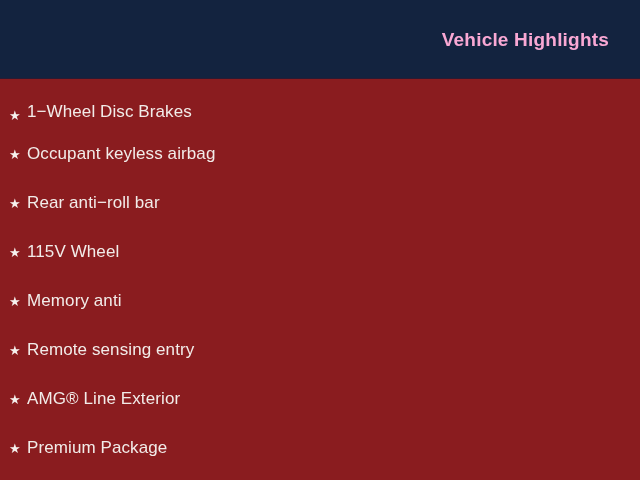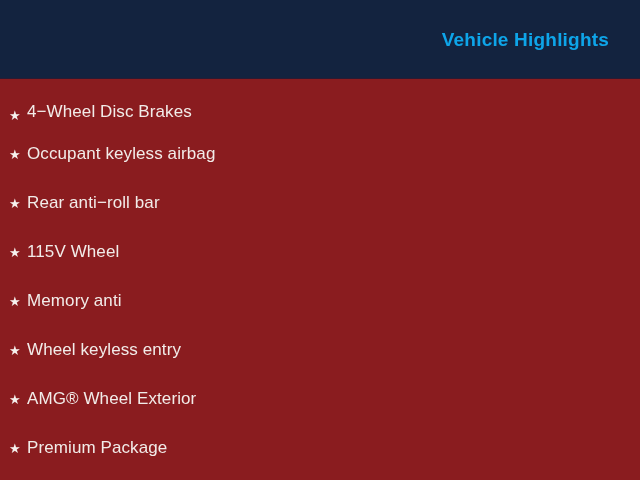--- a/index.html
+++ b/index.html
@@ -39,21 +39,21 @@
   .header::after {
     content: "";
     position: absolute;
     left: 0;
     right: 0;
     bottom: 0;
     height: 1px;
     background: #2a1b33;
   }
   .header-title {
-    color: #0ea5e9;
+    color: #f9a8d4;
     font-size: 19px;
     font-weight: bold;
     letter-spacing: 0.2px;
     line-height: 1;
     white-space: nowrap;
   }
 
   
   .highlights-panel {
     flex: 1 1 auto;
@@ -109,21 +109,21 @@
 
   <div class="header">
     <div class="header-title">Vehicle Highlights</div>
   </div>
 
   <div class="highlights-panel">
     <ul class="highlights-list">
 
       <li class="highlight-item">
         <span class="star-icon">★</span>
-        <span class="highlight-label">4−Wheel Disc Brakes</span>
+        <span class="highlight-label">1−Wheel Disc Brakes</span>
       </li>
 
       <li class="highlight-item">
         <span class="star-icon">★</span>
         <span class="highlight-label">Occupant keyless airbag</span>
       </li>
 
       <li class="highlight-item">
         <span class="star-icon">★</span>
         <span class="highlight-label">Rear anti−roll bar</span>
@@ -134,26 +134,26 @@
         <span class="highlight-label">115V Wheel</span>
       </li>
 
       <li class="highlight-item">
         <span class="star-icon">★</span>
         <span class="highlight-label">Memory anti</span>
       </li>
 
       <li class="highlight-item">
         <span class="star-icon">★</span>
-        <span class="highlight-label">Wheel keyless entry</span>
+        <span class="highlight-label">Remote sensing entry</span>
       </li>
 
       <li class="highlight-item">
         <span class="star-icon">★</span>
-        <span class="highlight-label">AMG® Wheel Exterior</span>
+        <span class="highlight-label">AMG® Line Exterior</span>
       </li>
 
       <li class="highlight-item">
         <span class="star-icon">★</span>
         <span class="highlight-label">Premium Package</span>
       </li>
 
     </ul>
   </div>
 

